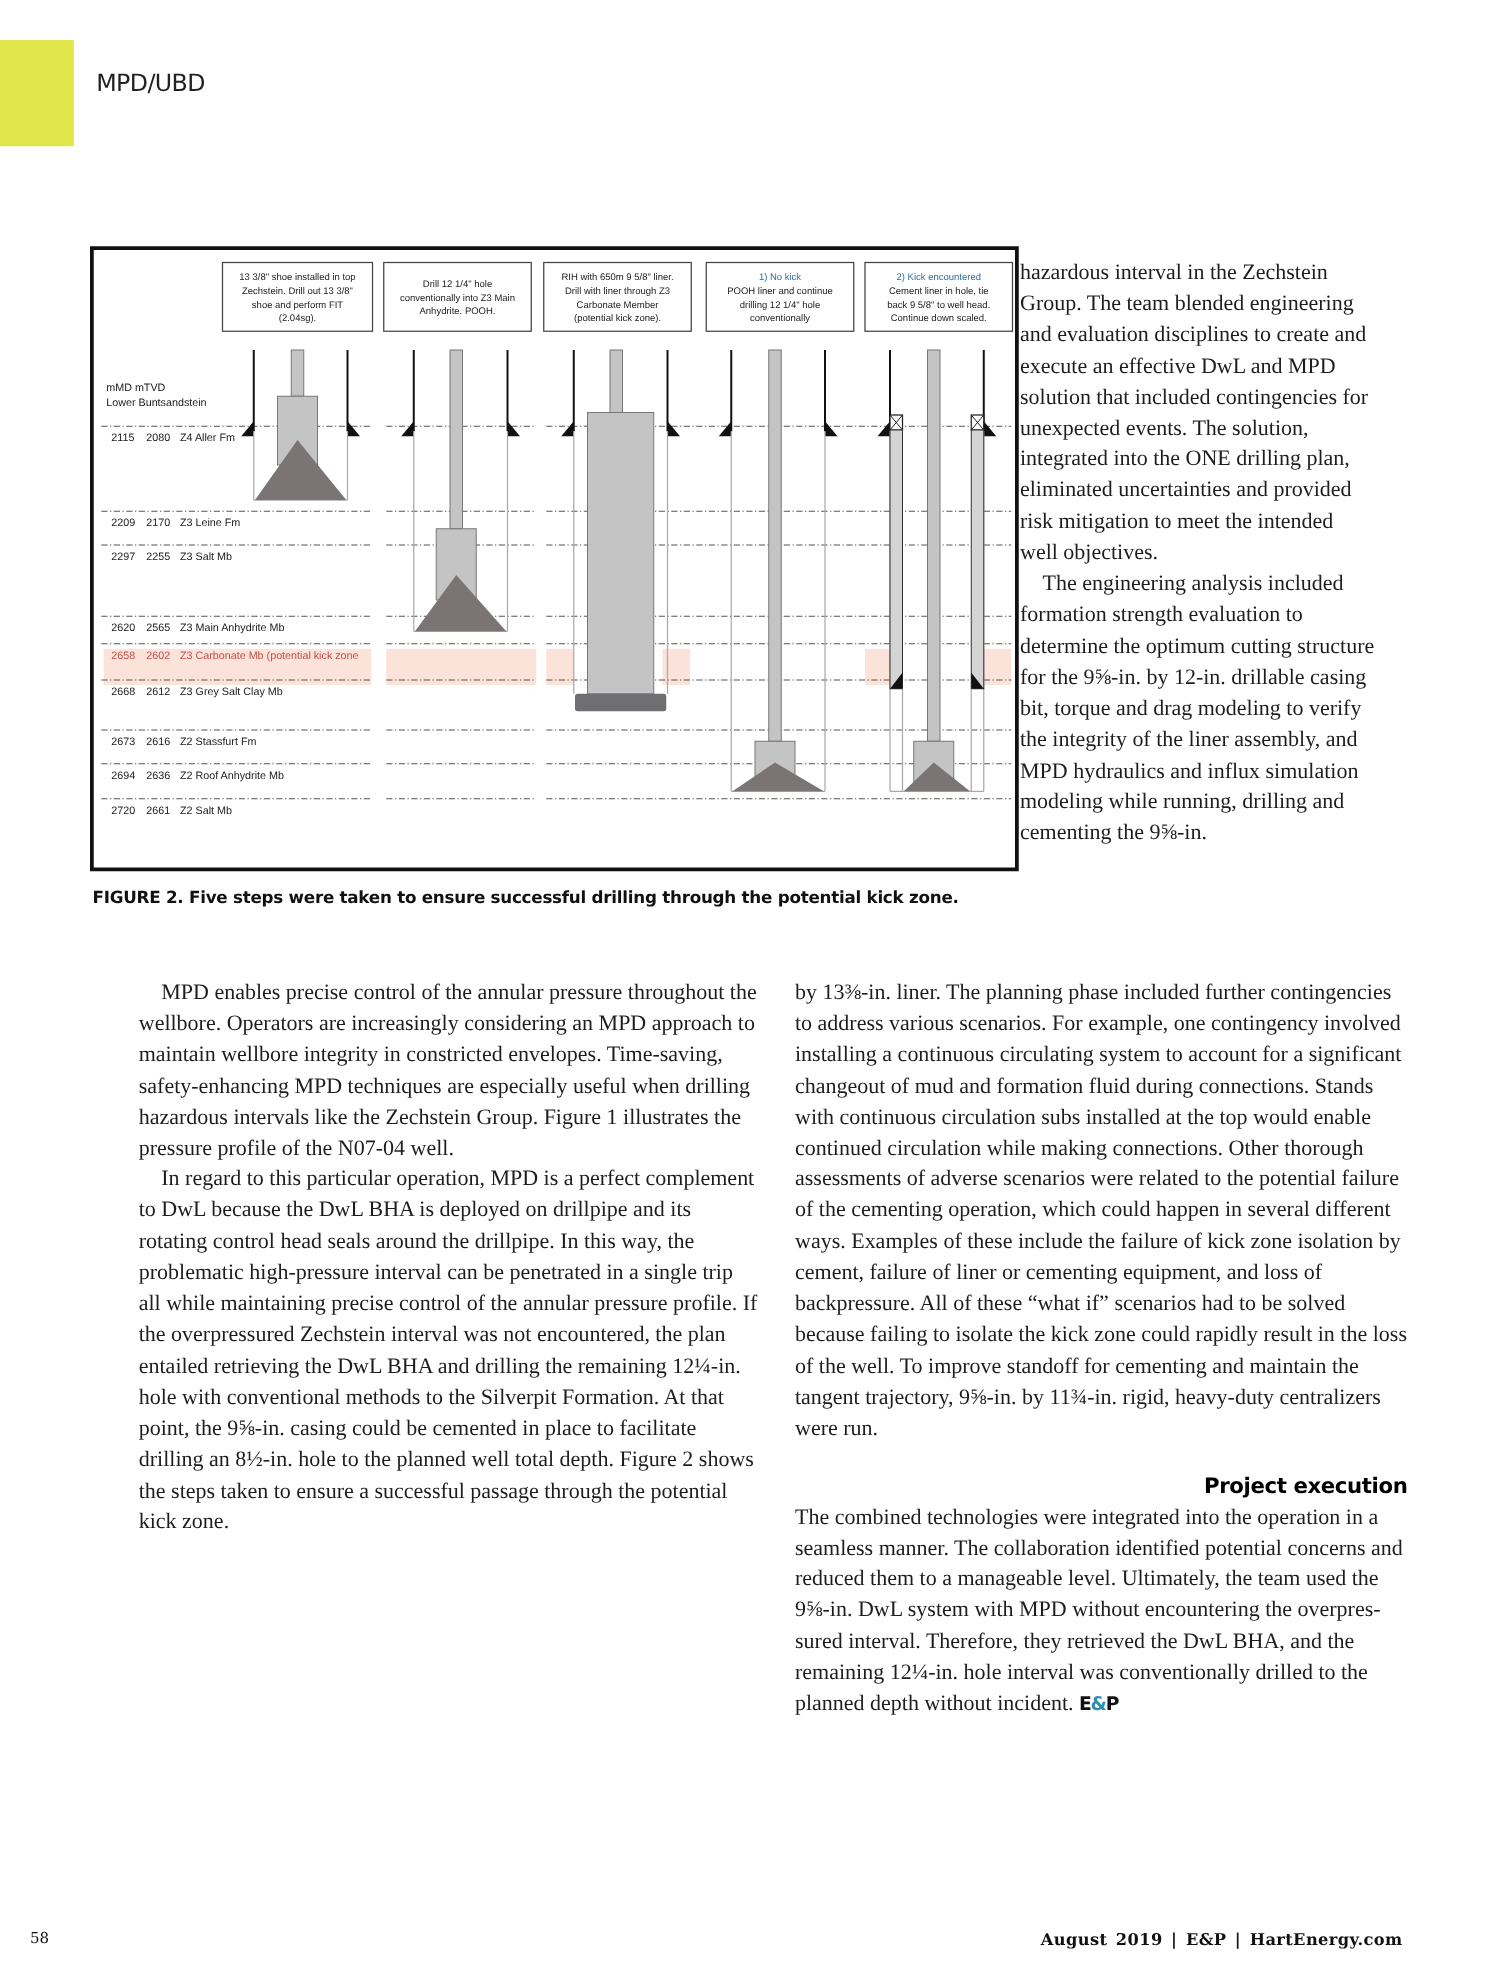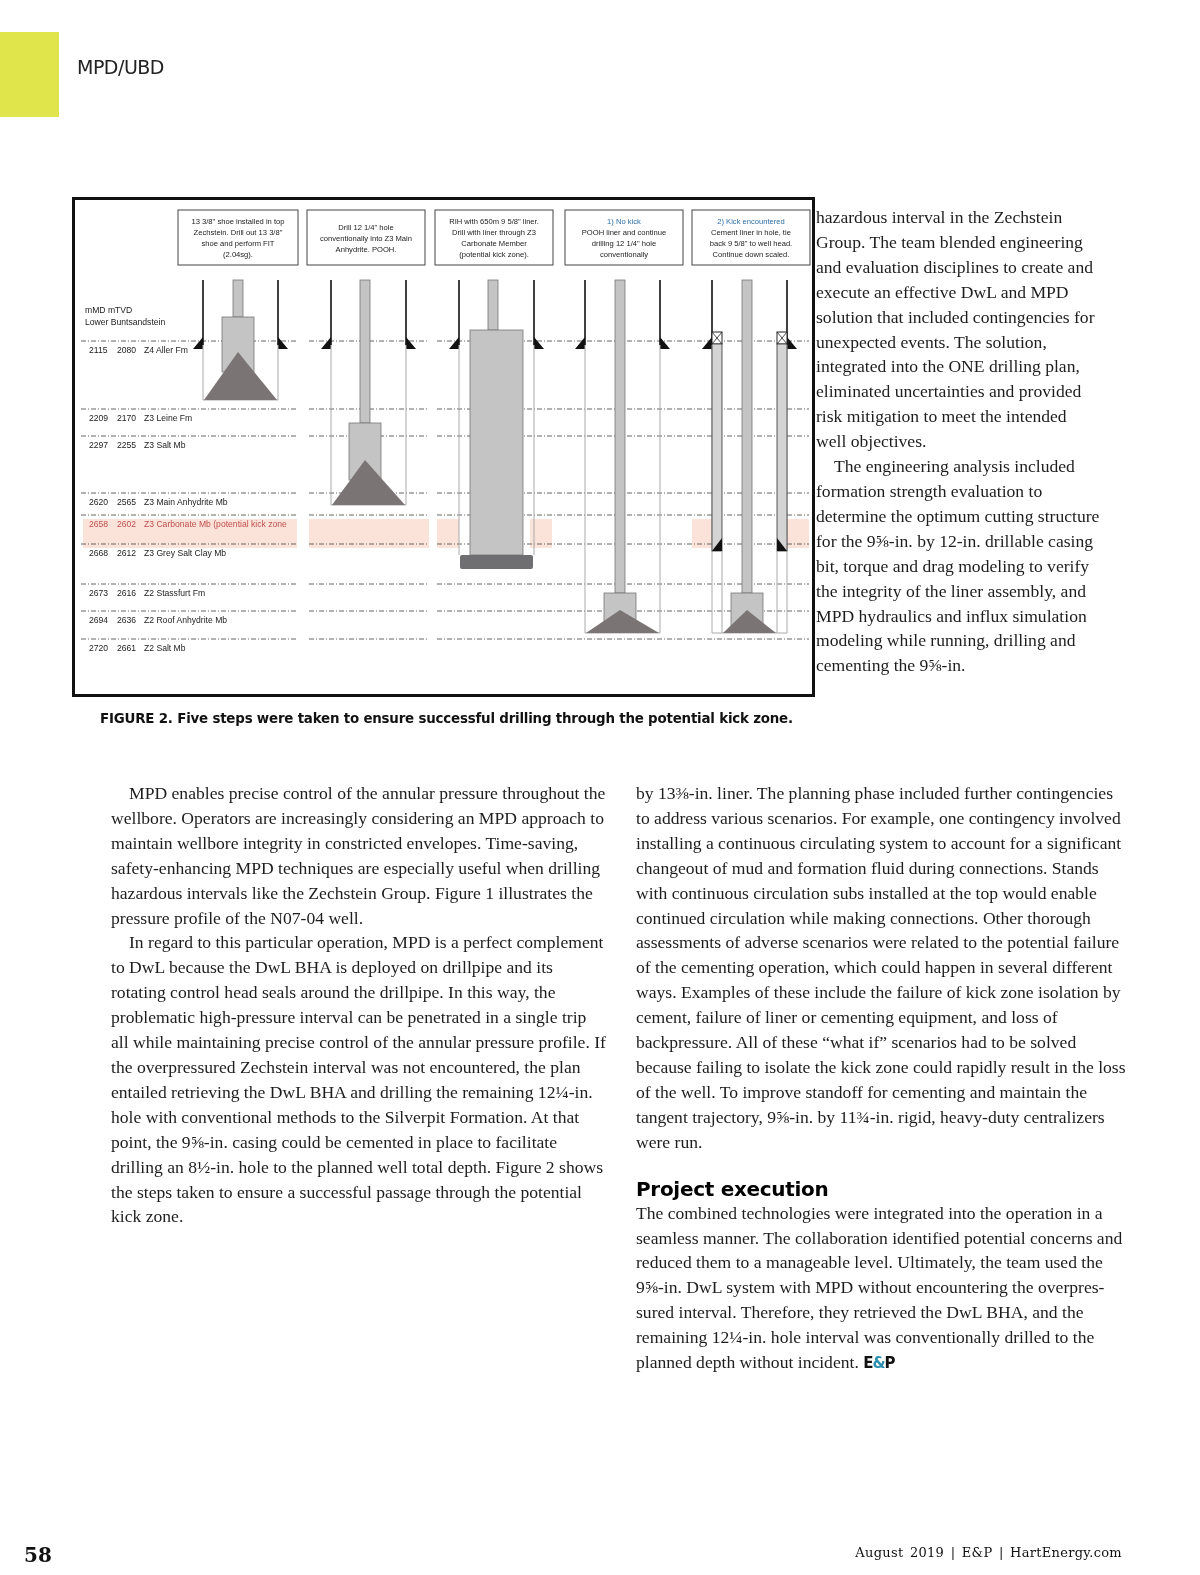--- a/index.html
+++ b/index.html
@@ -5,34 +5,34 @@
   * { margin: 0; padding: 0; box-sizing: border-box; }
   html, body { width: 1200px; height: 1575px; background: #ffffff; overflow: hidden; }
   body { position: relative; font-family: "Liberation Serif", "DejaVu Serif", serif; color: #1a1a1a; }
 
   .section-tab { position: absolute; left: 0; top: 32px; width: 59px; height: 85px; background: #dfe54a; }
   .section-label { position: absolute; left: 77px; top: 56px; font-family: "DejaVu Sans", sans-serif; font-size: 19px; letter-spacing: -0.5px; color: #222; }
 
   .figure { position: absolute; left: 72px; top: 197px; width: 743px; height: 500px; border: 3px solid #111; background: #fff; overflow: hidden; }
   .figure svg { position: absolute; left: 0; top: 0; }
 
-  .caption { position: absolute; left: 74px; top: 707px; width: 740px; font-family: "DejaVu Sans", sans-serif; font-weight: bold; font-size: 13.4px; line-height: 24px; color: #111; letter-spacing: -0.2px; margin-left: 26px; }
+  .caption { position: absolute; left: 74px; top: 707px; width: 740px; font-family: "DejaVu Sans", sans-serif; font-weight: bold; font-size: 13.4px; line-height: 24px; color: #111; letter-spacing: -0.2px; }
 
   .col { position: absolute; font-size: 17.6px; line-height: 24.9px; color: #1d1d1d; }
   .col p { margin: 0; }
   .col p.indent { text-indent: 18px; }
   .col-right-top { left: 816px; top: 205px; width: 285px; }
   .col-left { left: 111px; top: 781px; width: 495px; }
   .col-right { left: 636px; top: 781px; width: 490px; }
-  .col h3 { font-family: "DejaVu Sans", sans-serif; font-weight: bold; font-size: 20px; line-height: 28px; color: #000; letter-spacing: -0.3px; margin-top: 20px; margin-bottom: -2px; }
+  .col h3 { font-family: "DejaVu Sans", sans-serif; font-weight: bold; font-size: 17px; line-height: 28px; color: #000; letter-spacing: -0.3px; margin-top: 20px; margin-bottom: -2px; text-align: right; }
   .ep-logo { display: inline-block; font-family: "DejaVu Sans", sans-serif; font-weight: bold; font-size: 15px; color: #111; letter-spacing: -1px; }
   .ep-logo .amp { color: #2a8fb0; }
 
-  .footer-page { position: absolute; left: 24px; top: 1543px; font-family: "DejaVu Serif", serif; font-weight: bold; font-size: 20px; color: #111; }
-  .footer-right { position: absolute; right: 78px; top: 1545px; font-family: "DejaVu Serif", serif; font-weight: normal; font-size: 13px; color: #111; letter-spacing: 0.3px; word-spacing: 2px; }
+  .footer-page { position: absolute; left: 24px; top: 1543px; font-family: "DejaVu Serif", serif; font-weight: normal; font-size: 12px; color: #111; }
+  .footer-right { position: absolute; right: 78px; top: 1545px; font-family: "DejaVu Serif", serif; font-weight: bold; font-size: 13px; color: #111; letter-spacing: 0.3px; word-spacing: 2px; }
 </style>
 </head>
 <body>
 
 <div class="section-tab"></div>
 <div class="section-label">MPD/UBD</div>
 
 <div class="figure">
   <svg id="fig-svg" width="737" height="494" viewBox="0 0 737 494">
       <rect x="8" y="319" width="214" height="29" fill="#fbe3d9"></rect>

